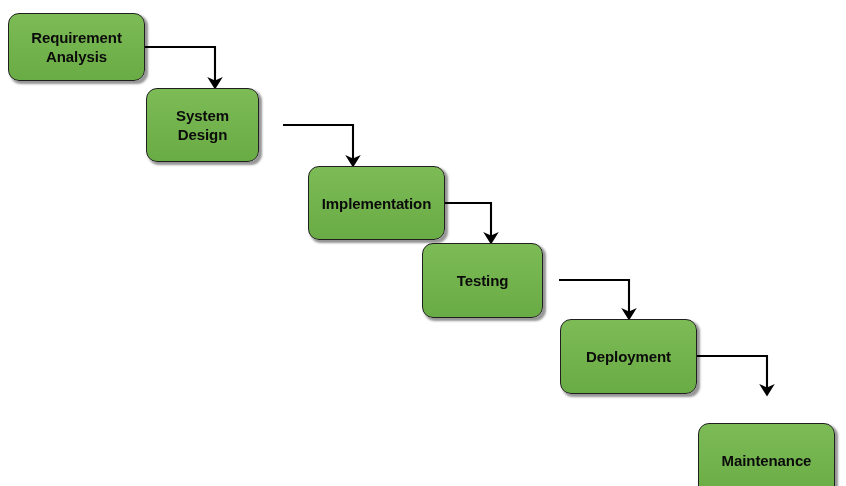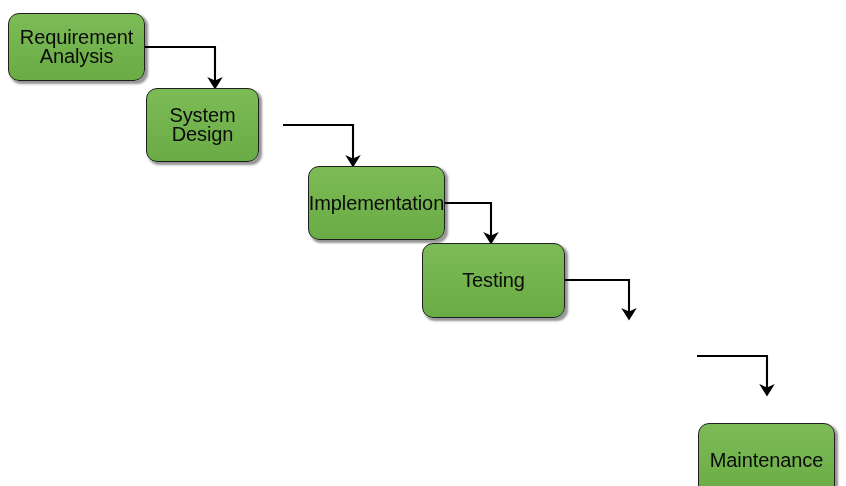--- a/index.html
+++ b/index.html
@@ -35,22 +35,22 @@
     box-shadow: 2.5px 2.5px 2.2px rgba(0, 0, 0, 0.42);
     display: flex;
     align-items: center;
     justify-content: center;
     text-align: center;
     z-index: 2;
   }
   .stage-label {
     color: #0b0b0b;
     font-family: "Liberation Sans", sans-serif;
-    font-weight: normal;
-    font-size: 20px;
+    font-weight: bold;
+    font-size: 15px;
     line-height: 19px;
     letter-spacing: -0.1px;
     white-space: pre-line;
     padding: 0 6px;
   }
 </style>
 </head>
 <body>
 
 <div id="diagram-canvas" style="background: rgb(255, 255, 255);">
@@ -77,22 +77,25 @@
 
   <div class="stage-box" style="left: 146px; top: 88px; width: 113px; height: 74px;">
     <span class="stage-label">System
 Design</span>
   </div>
 
   <div class="stage-box" style="left: 284px; top: 166px; width: 137px; height: 74px; margin-left: 24px;">
     <span class="stage-label">Implementation</span>
   </div>
 
-  <div class="stage-box" style="left: 422px; top: 243px; width: 143px; height: 75px;">
+  <div class="stage-box" style="left: 422px; top: 243px; width: 121px; height: 75px;">
     <span class="stage-label">Testing</span>
   </div>
 
+  <div class="stage-box" style="left: 560px; top: 319px; width: 137px; height: 75px;">
+    <span class="stage-label">Deployment</span>
+  </div>
 
   <div class="stage-box" style="left: 698px; top: 375px; width: 137px; height: 75px; margin-top: 48px;">
     <span class="stage-label">Maintenance</span>
   </div>
 
 </div>
 
 </body></html>

